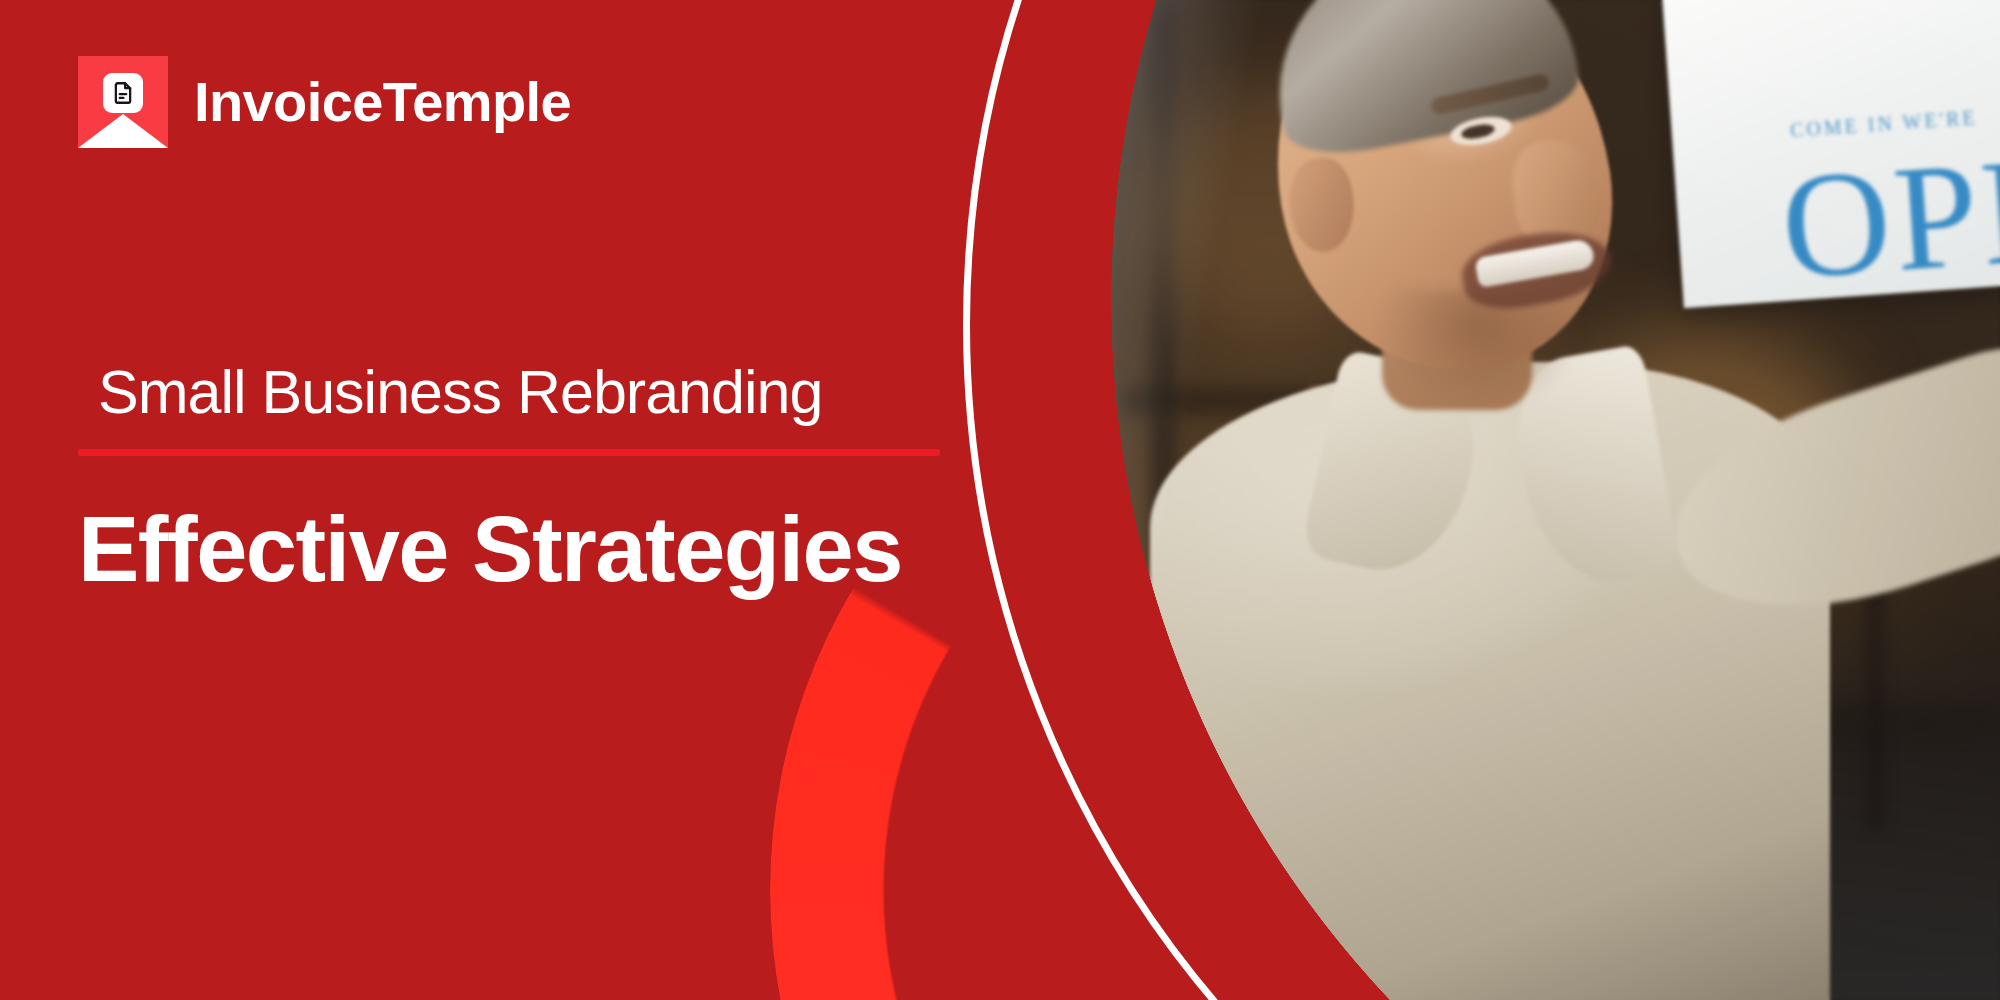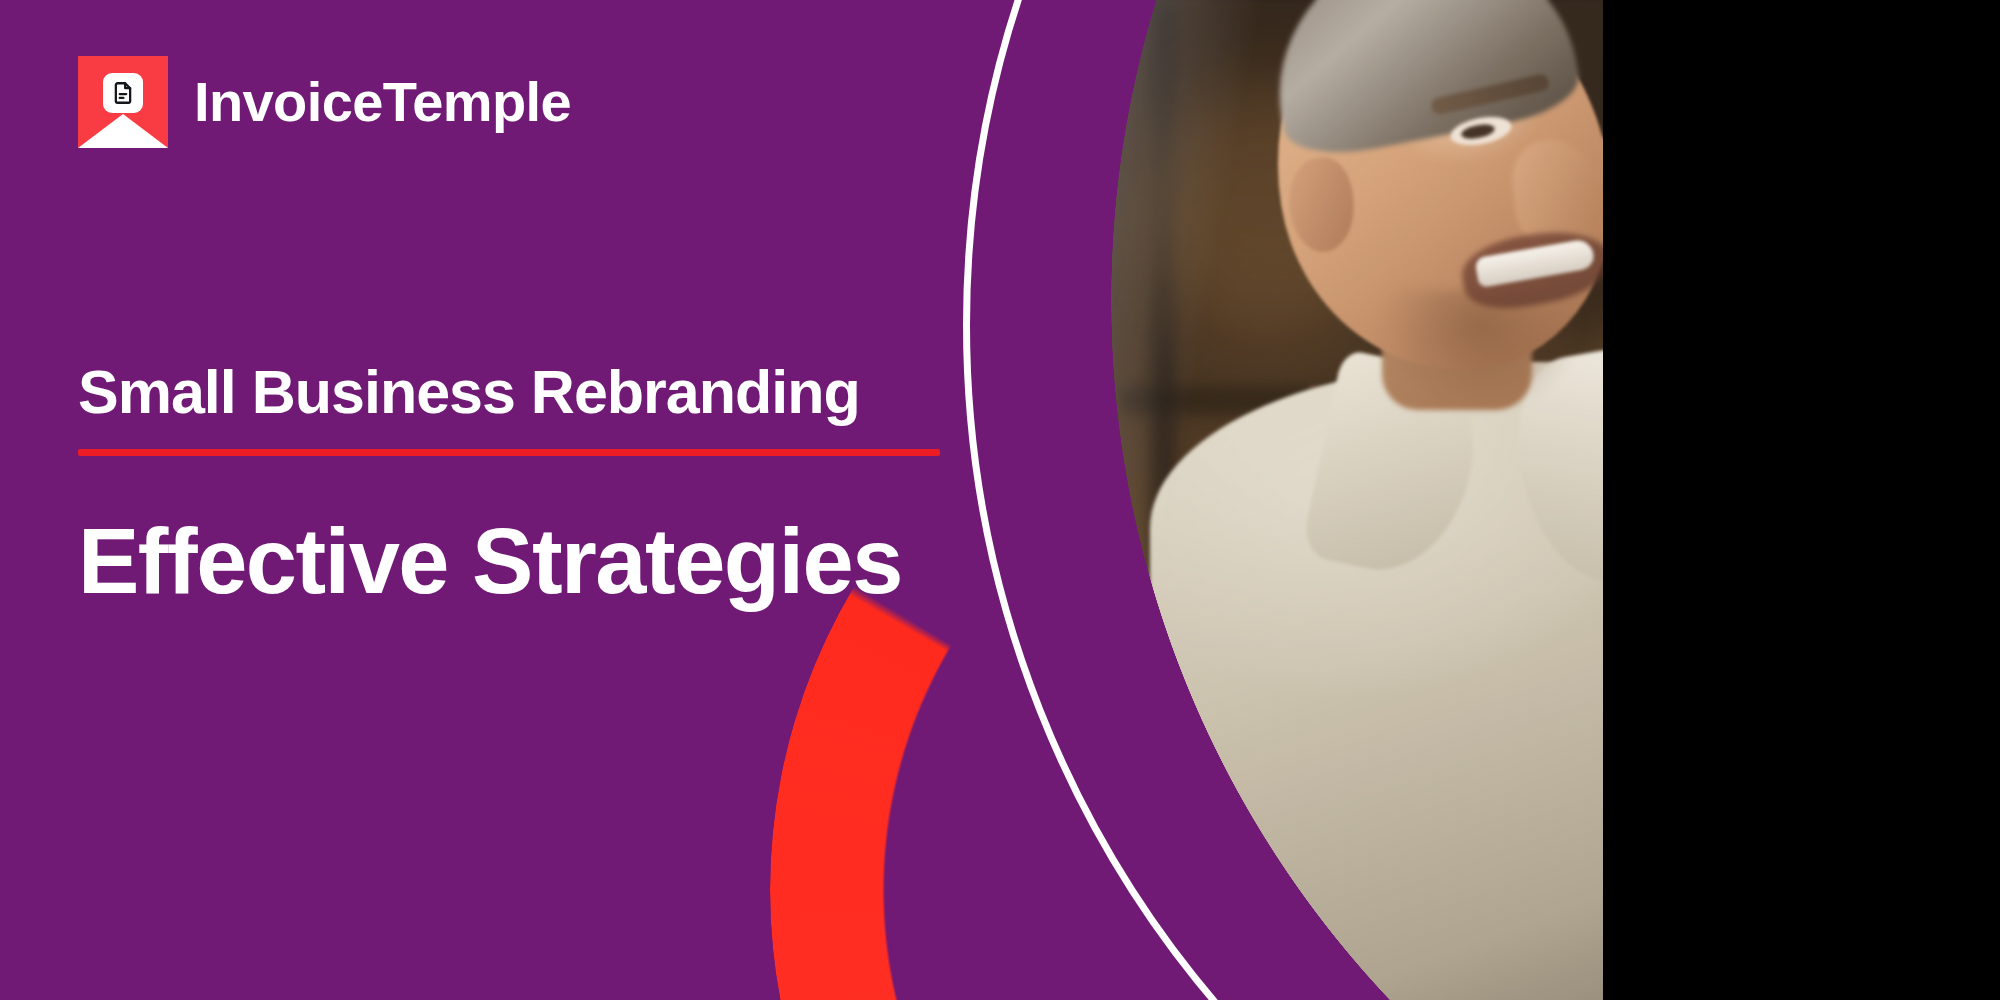--- a/index.html
+++ b/index.html
@@ -1,21 +1,21 @@
 <!DOCTYPE html>
 <html><head>
 <meta charset="utf-8">
 <style>
   html,body{margin:0;padding:0;background:#000;}
   *{box-sizing:border-box;}
   .banner{
     position:relative;
-    width:1603px;height:1000px;
+    width:2000px;height:1000px;
     overflow:hidden;
-    background:#701a75;
+    background:#b91c1c;
     font-family:"Liberation Sans", sans-serif;
   }
 
   
   .photo-wrap{
     position:absolute;
     left:0;top:0;width:2000px;height:1000px;
     overflow:hidden;
     
     -webkit-mask-image:radial-gradient(circle 1020px at 2130px 300px,#000 0 99.85%,transparent 99.9%);
@@ -218,33 +218,33 @@
     background:#fff;
     clip-path:polygon(50% 0,100% 50%,100% 100%,0 100%,0 50%);
   }
   .brand-name{
     color:#fff;font-size:56px;font-weight:700;letter-spacing:-.6px;
     line-height:1;white-space:nowrap;
   }
 
   .eyebrow-wrap{position:absolute;left:78px;top:360px;width:890px;}
   .eyebrow{
-    color:#ffffff;font-size:61px;font-weight:700;line-height:1.06;
-    letter-spacing:-1px;white-space:nowrap;
+    color:#ffffff;font-size:61px;font-weight:400;line-height:1.06;
+    letter-spacing:-1px;white-space:nowrap;margin-left:20px;
   }
   .rule{
     margin-top:24px;width:862px;height:7px;background:#ed1c24;border-radius:2px;
   }
 
   .headline{
     position:absolute;left:78px;top:495px;width:930px;
     color:#ffffff;font-size:92px;font-weight:700;line-height:1.18;
     letter-spacing:-1.5px;
   }
-  .headline span{display:block;margin-top:12px;}
+  .headline span{display:block;}
 </style>
 </head>
 <body>
 
 <div class="banner">
 
   <div class="red-arc"></div>
 
   <div class="photo-wrap">
     <div class="photo">

